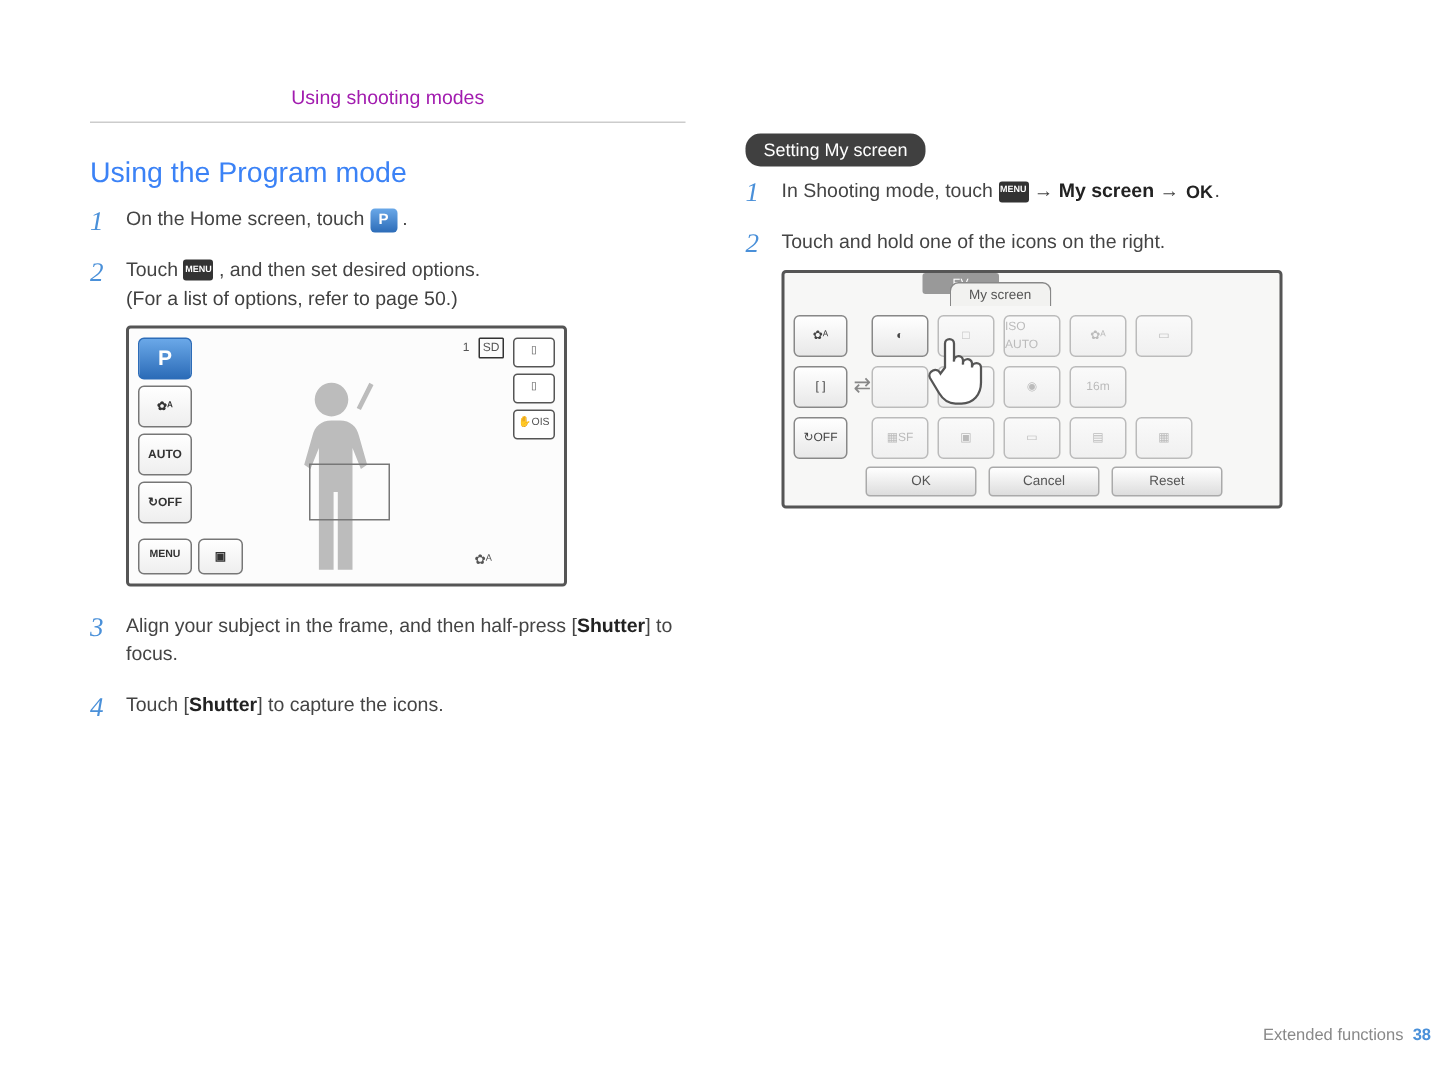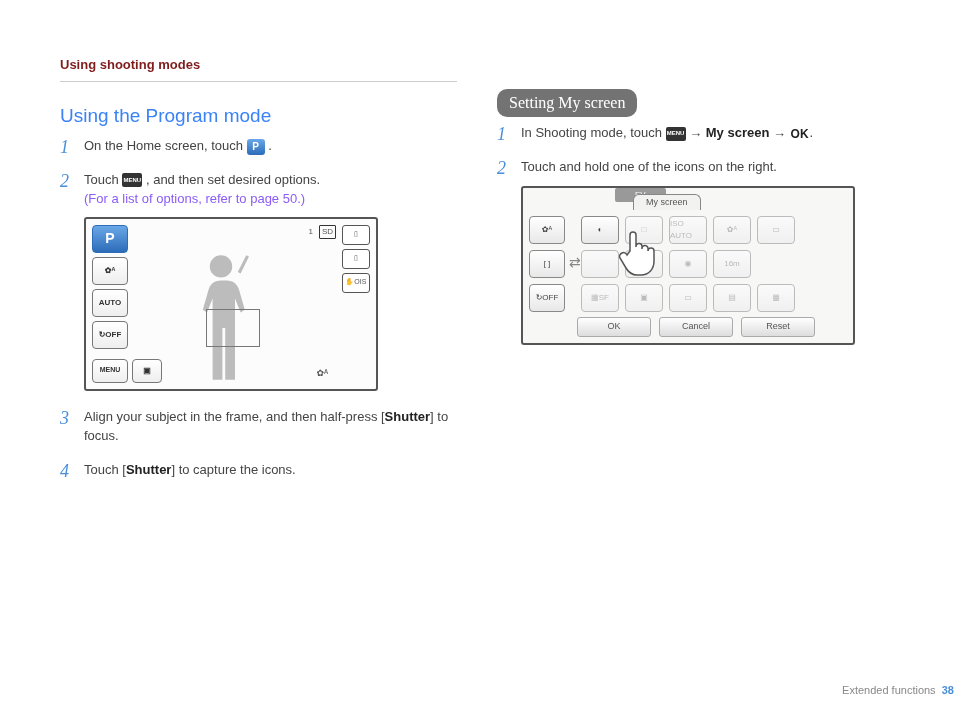--- a/index.html
+++ b/index.html
@@ -16,24 +16,25 @@
   }
   .page {
     padding: 55px 60px 40px 60px;
     display: flex;
     gap: 40px;
   }
   .col {
     flex: 1;
   }
   .breadcrumb {
-    color: #7f1d1d;
+    color: #a21caf;
     font-size: 13px;
     margin-bottom: 6px;
-    font-weight: 700;
+    font-weight: 400;
+    text-align: center;
   }
   .divider {
     border: none;
     border-top: 1px solid #ccc;
     margin: 0 0 20px 0;
   }
   h2.section-title {
     color: #3b82f6;
     font-weight: 400;
     font-size: 19px;
@@ -59,21 +60,21 @@
     content: counter(step);
     position: absolute;
     left: 0;
     top: -2px;
     font-style: italic;
     font-family: Georgia, serif;
     font-size: 18px;
     color: #4a90d9;
   }
   .step-text { color: #444; }
-  .step-sub { display:block; color:#8b5cf6; }
+  .step-sub { display:block; color:#404040; }
   .inline-icon {
     display: inline-flex;
     align-items: center;
     justify-content: center;
     width: 18px;
     height: 14px;
     background: #333;
     color: #fff;
     font-size: 6px;
     font-weight: bold;
@@ -152,27 +153,26 @@
     left:120px; top:90px;
     width:52px; height:36px;
     border:1.5px solid #777;
   }
   .cam-bottom-row { position:absolute; left:6px; bottom:6px; display:flex; gap:4px;}
   .cam-bottom-right { position:absolute; right:48px; bottom:8px; font-size:9px; }
 
   
   .pill {
     display:inline-block;
-    background:#737373;
+    background:#404040;
     color:#fff;
     border-radius: 10px;
     padding: 2px 12px;
-    font-size: 16px;
+    font-size: 12px;
     margin-bottom: 6px;
-    font-family: Liberation Serif, serif;
   }
 
   
   .cam-shot2 {
     border: 2px solid #555;
     border-radius: 3px;
     width: 330px;
     height: 155px;
     background: #f7f7f6;
     margin: 10px 0 0 0;

